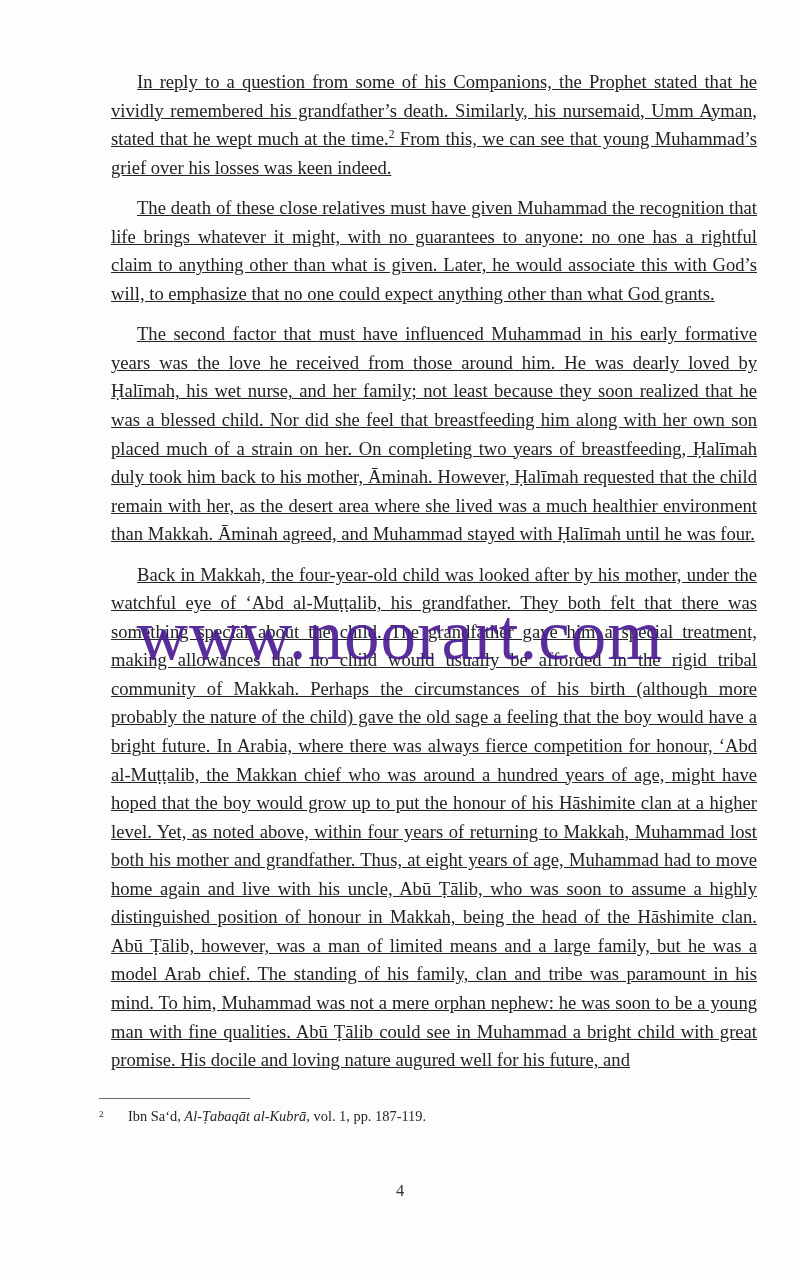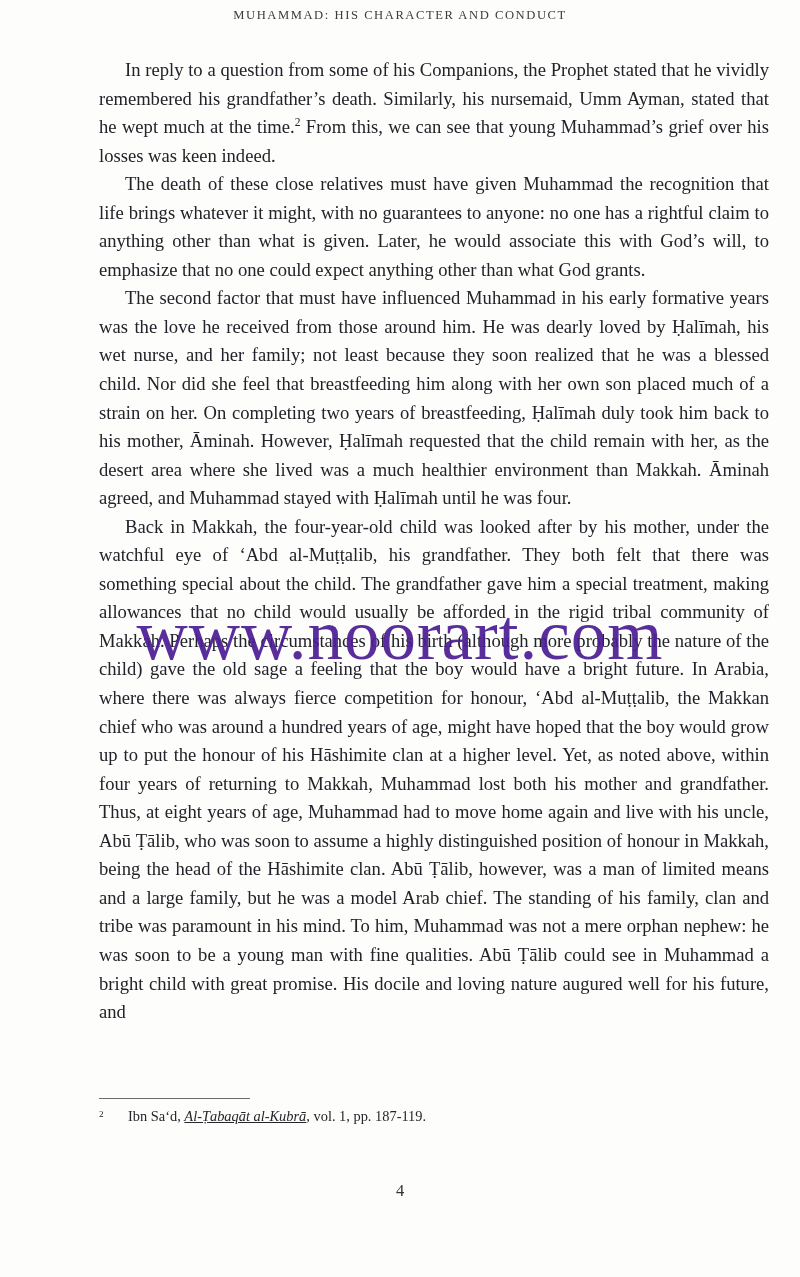--- a/index.html
+++ b/index.html
@@ -39,28 +39,29 @@
 
   
   .textblock {
     position: absolute;
     left: 99px;
     top: 56px;
     width: 670px;
   }
 
   .para {
-    margin: 0;
+    margin: 12px;
     text-align: justify;
     text-justify: inter-word;
     font-size: 18.6px;
     line-height: 28.55px;
     text-indent: 26px;
     color: #22222a;
     hyphens: manual;
+    text-decoration: underline;
   }
   .para:last-child {
     text-align: justify;
   }
 
   .fn-ref {
     font-size: 0.62em;
     vertical-align: 0.62em;
     line-height: 0;
   }
@@ -105,40 +106,38 @@
   }
   .footnote .fn-num {
     position: absolute;
     left: 0;
     top: 0;
     font-size: 9.2px;
     line-height: 15px;
   }
   .footnote .fn-title {
     font-style: italic;
-    text-decoration: underline;
   }
 
   
   .folio {
     position: absolute;
     left: 0;
     top: 1181px;
     width: 800px;
     text-align: center;
     font-size: 16.5px;
     color: #33333a;
   }
 </style>
 </head>
 <body>
 
 <div class="page">
 
-  <div class="running-header">Muhammad: His Character and Conduct</div>
 
   <div class="textblock">
 
     <p class="para"><span>In reply to a question from some of his Companions, the Prophet stated that he vividly remembered his grandfather’s death. Similarly, his nursemaid, Umm Ayman, stated that he wept much at the time.</span><sup class="fn-ref">2</sup><span> From this, we can see that young Muhammad’s grief over his losses was keen indeed.</span></p>
 
     <p class="para">The death of these close relatives must have given Muhammad the recognition that life brings whatever it might, with no guarantees to anyone: no one has a rightful claim to anything other than what is given. Later, he would associate this with God’s will, to emphasize that no one could expect anything other than what God grants.</p>
 
     <p class="para">The second factor that must have influenced Muhammad in his early formative years was the love he received from those around him. He was dearly loved by Ḥalīmah, his wet nurse, and her family; not least because they soon realized that he was a blessed child. Nor did she feel that breastfeeding him along with her own son placed much of a strain on her. On completing two years of breastfeeding, Ḥalīmah duly took him back to his mother, Āminah. However, Ḥalīmah requested that the child remain with her, as the desert area where she lived was a much healthier environment than Makkah. Āminah agreed, and Muhammad stayed with Ḥalīmah until he was four.</p>
 
     <p class="para">Back in Makkah, the four-year-old child was looked after by his mother, under the watchful eye of ʻAbd al-Muṭṭalib, his grandfather. They both felt that there was something special about the child. The grandfather gave him a special treatment, making allowances that no child would usually be afforded in the rigid tribal community of Makkah. Perhaps the circumstances of his birth (although more probably the nature of the child) gave the old sage a feeling that the boy would have a bright future. In Arabia, where there was always fierce competition for honour, ʻAbd al-Muṭṭalib, the Makkan chief who was around a hundred years of age, might have hoped that the boy would grow up to put the honour of his Hāshimite clan at a higher level. Yet, as noted above, within four years of returning to Makkah, Muhammad lost both his mother and grandfather. Thus, at eight years of age, Muhammad had to move home again and live with his uncle, Abū Ṭālib, who was soon to assume a highly distinguished position of honour in Makkah, being the head of the Hāshimite clan. Abū Ṭālib, however, was a man of limited means and a large family, but he was a model Arab chief. The standing of his family, clan and tribe was paramount in his mind. To him, Muhammad was not a mere orphan nephew: he was soon to be a young man with fine qualities. Abū Ṭālib could see in Muhammad a bright child with great promise. His docile and loving nature augured well for his future, and</p>

